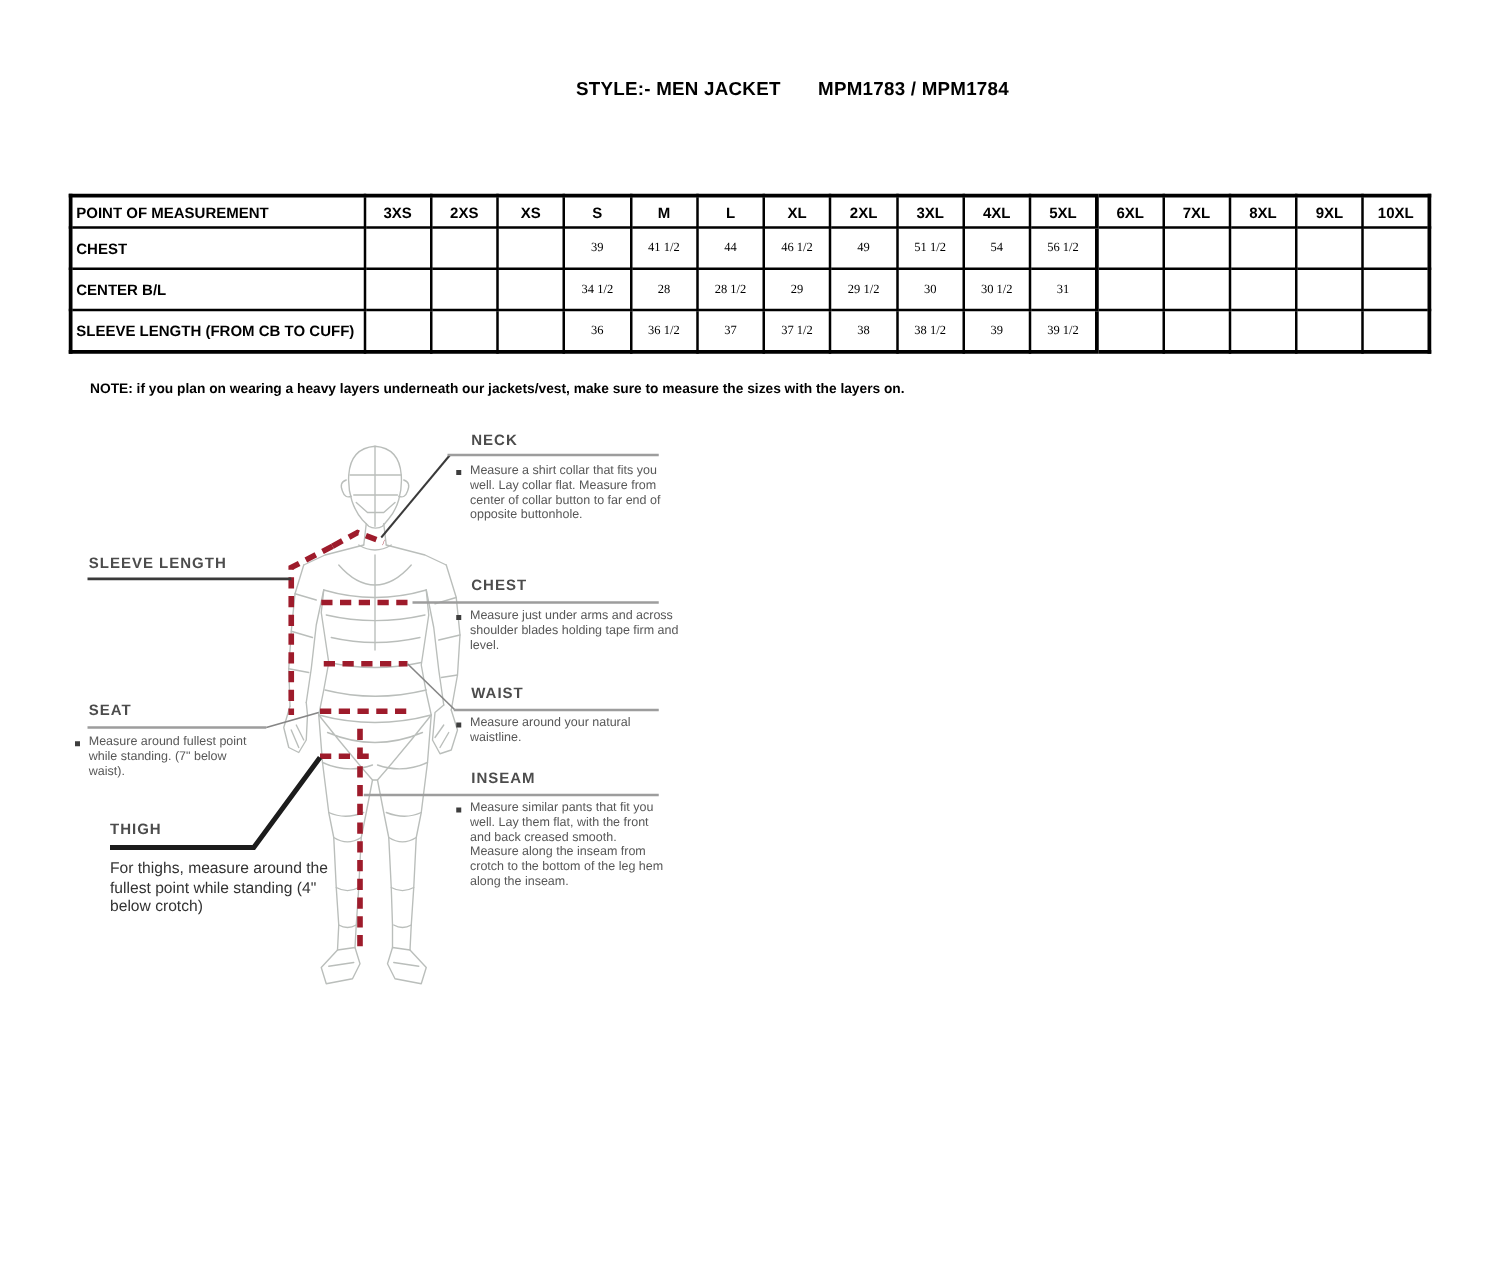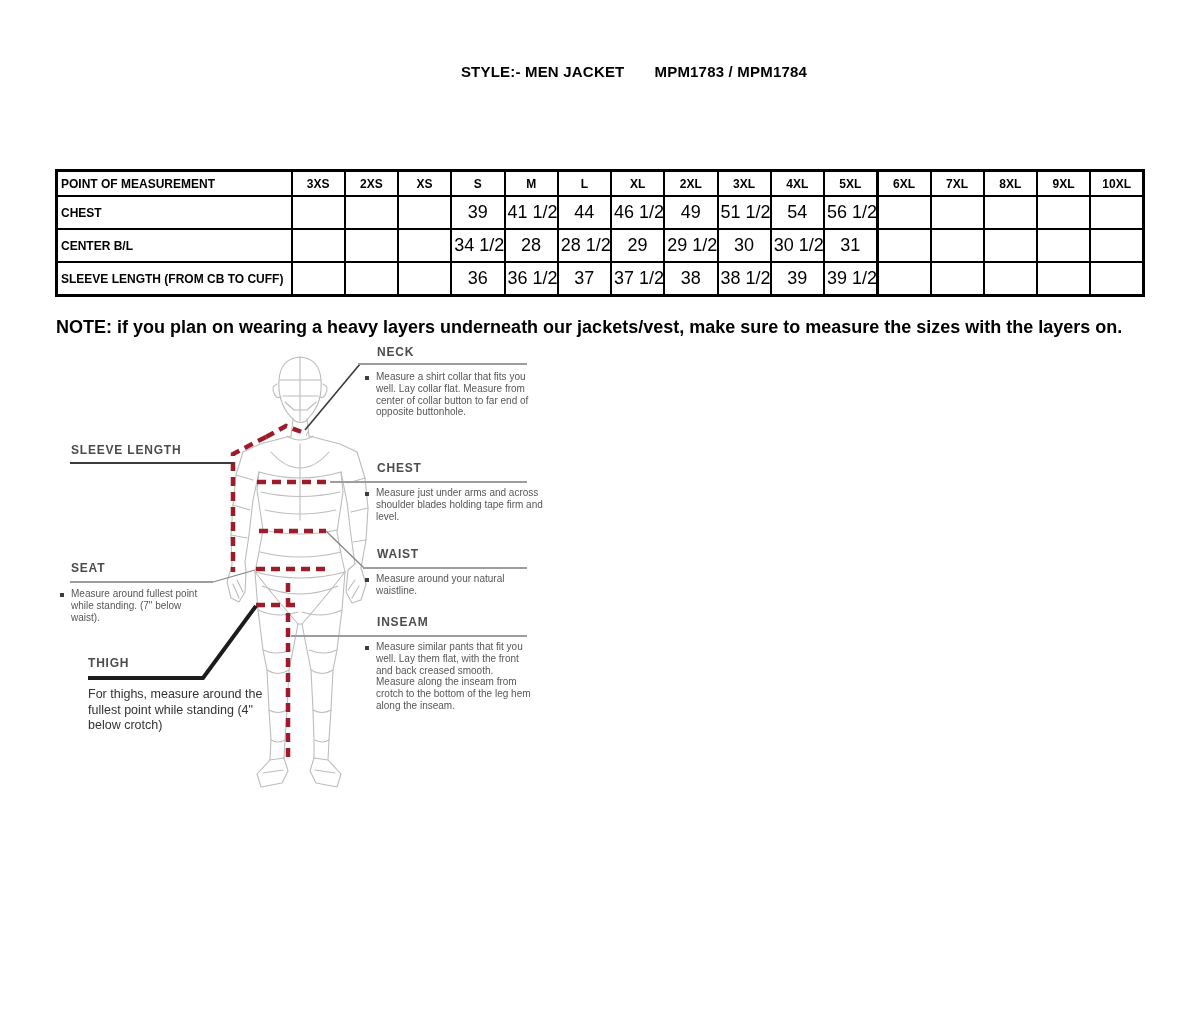--- a/index.html
+++ b/index.html
@@ -13,40 +13,40 @@
   
   .title-row {
     position:absolute; top:63px; left:0; width:1200px;
     display:flex; justify-content:center; gap:30px;
     transform:translateX(34px);
     font-size:15px; font-weight:bold; letter-spacing:.2px;
   }
 
   
   table.size-table {
-    position:absolute; top:169px; left:55px; width:1090px;
+    position:absolute; top:155px; left:55px; width:1090px;
     border-collapse:collapse; table-layout:fixed;
     border:3px solid #000;
   }
   .size-table col.c-label { width:235px; }
   .size-table th, .size-table td {
     border:2px solid #000; padding:0 2px;
     font-size:12px; text-align:center; vertical-align:middle;
     overflow:hidden; white-space:nowrap;
   }
   .size-table thead th { height:23px; font-weight:bold; }
   .size-table tbody th, .size-table tbody td { height:31px; }
   .size-table .rowlabel { text-align:left; padding-left:3px; font-weight:bold; }
-  .size-table tbody td { font-weight:normal; font-size:18px; }
+  .size-table tbody td { font-weight:normal; font-size:10px;font-family:Liberation Serif, serif; }
   .size-table .sep { border-right-width:3px; }
 
   
   .note {
-    position:absolute; top:305px; left:56px; width:1100px;
-    font-size:18px; font-weight:bold;margin-top:12px;
+    position:absolute; top:305px; left:72px; width:1100px;
+    font-size:11px; font-weight:bold;
   }
 
   
   .diagram { position:absolute; top:340px; left:55px; width:530px; height:480px; }
   .diagram svg { position:absolute; top:0; left:0; }
 
   .g-fig   { stroke:var(--figure-line); stroke-width:1.1; fill:none; stroke-linejoin:round; stroke-linecap:round; }
   .g-red   { stroke:var(--measure-line); stroke-width:4.5; fill:none; stroke-dasharray:9 6; stroke-linecap:butt; }
   .ln-gray { stroke:var(--leader-line); stroke-width:2; fill:none; }
   .ln-thin { stroke:#868686; stroke-width:1.3; fill:none; }

